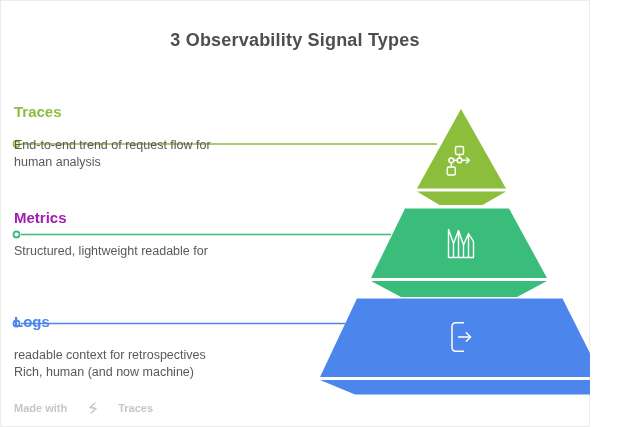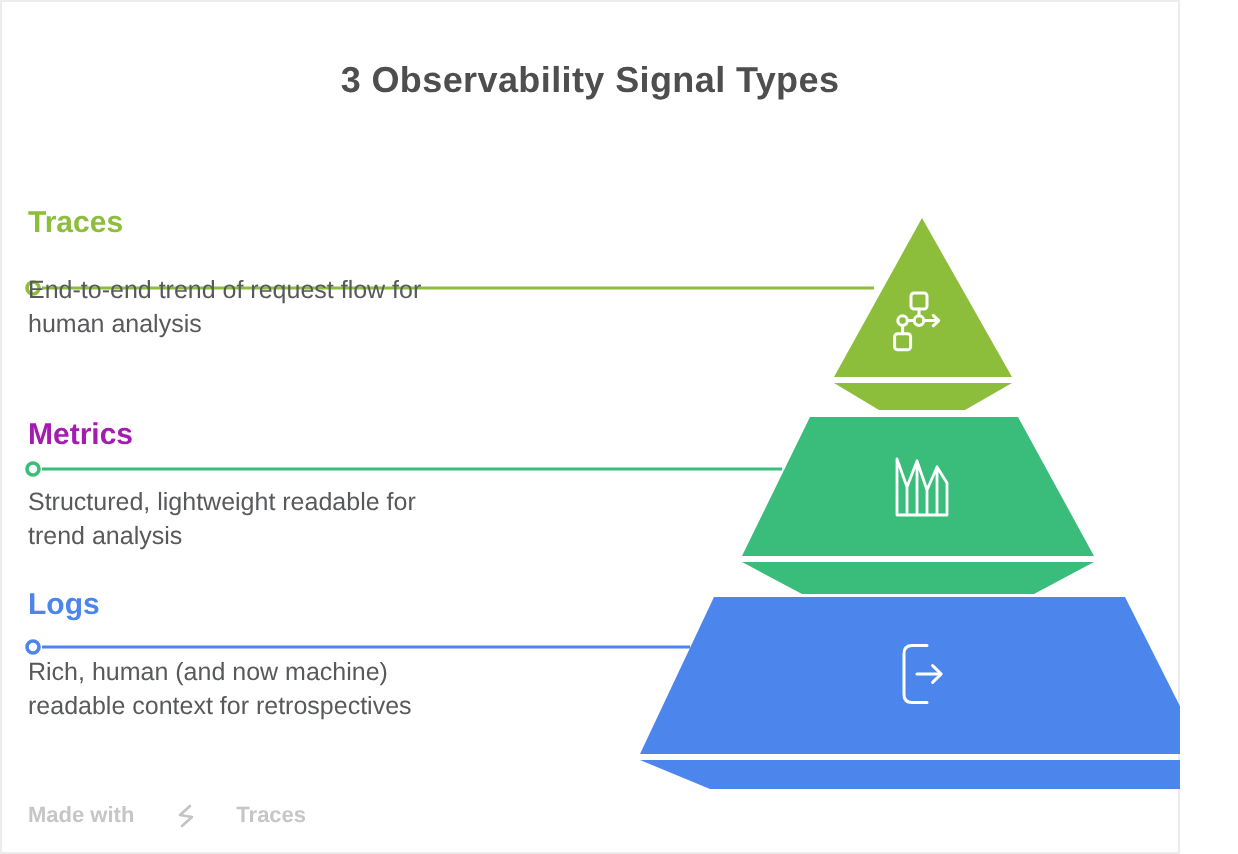--- a/index.html
+++ b/index.html
@@ -100,29 +100,28 @@
     <div class="section-desc">
       <span class="desc-line">End-to-end trend of request flow for</span>
       <span class="desc-line">human analysis</span>
     </div>
   </div>
 
   <div class="label-block metrics" style="top:208px">
     <div class="section-label">Metrics</div>
     <div class="section-desc">
       <span class="desc-line">Structured, lightweight readable for</span>
-      <span class="desc-line">trend analysis</span>
     </div>
   </div>
 
-  <div class="label-block logs" style="top:293px">
+  <div class="label-block logs" style="top:312px">
     <div class="section-label">Logs</div>
     <div class="section-desc">
+      <span class="desc-line">readable context for retrospectives</span>
       <span class="desc-line">Rich, human (and now machine)</span>
-      <span class="desc-line">readable context for retrospectives</span>
     </div>
   </div>
 
   <div class="footer">
     <span>Made with</span>
     <svg width="11" height="12" viewBox="0 0 11 12">
       <path d="M8,1 L3,5.5 L9,6.5 L4,11" fill="none" stroke="#c3c3c3" stroke-width="1.3" stroke-linecap="round" stroke-linejoin="round"></path>
     </svg>
     <span>Traces</span>
   </div>

